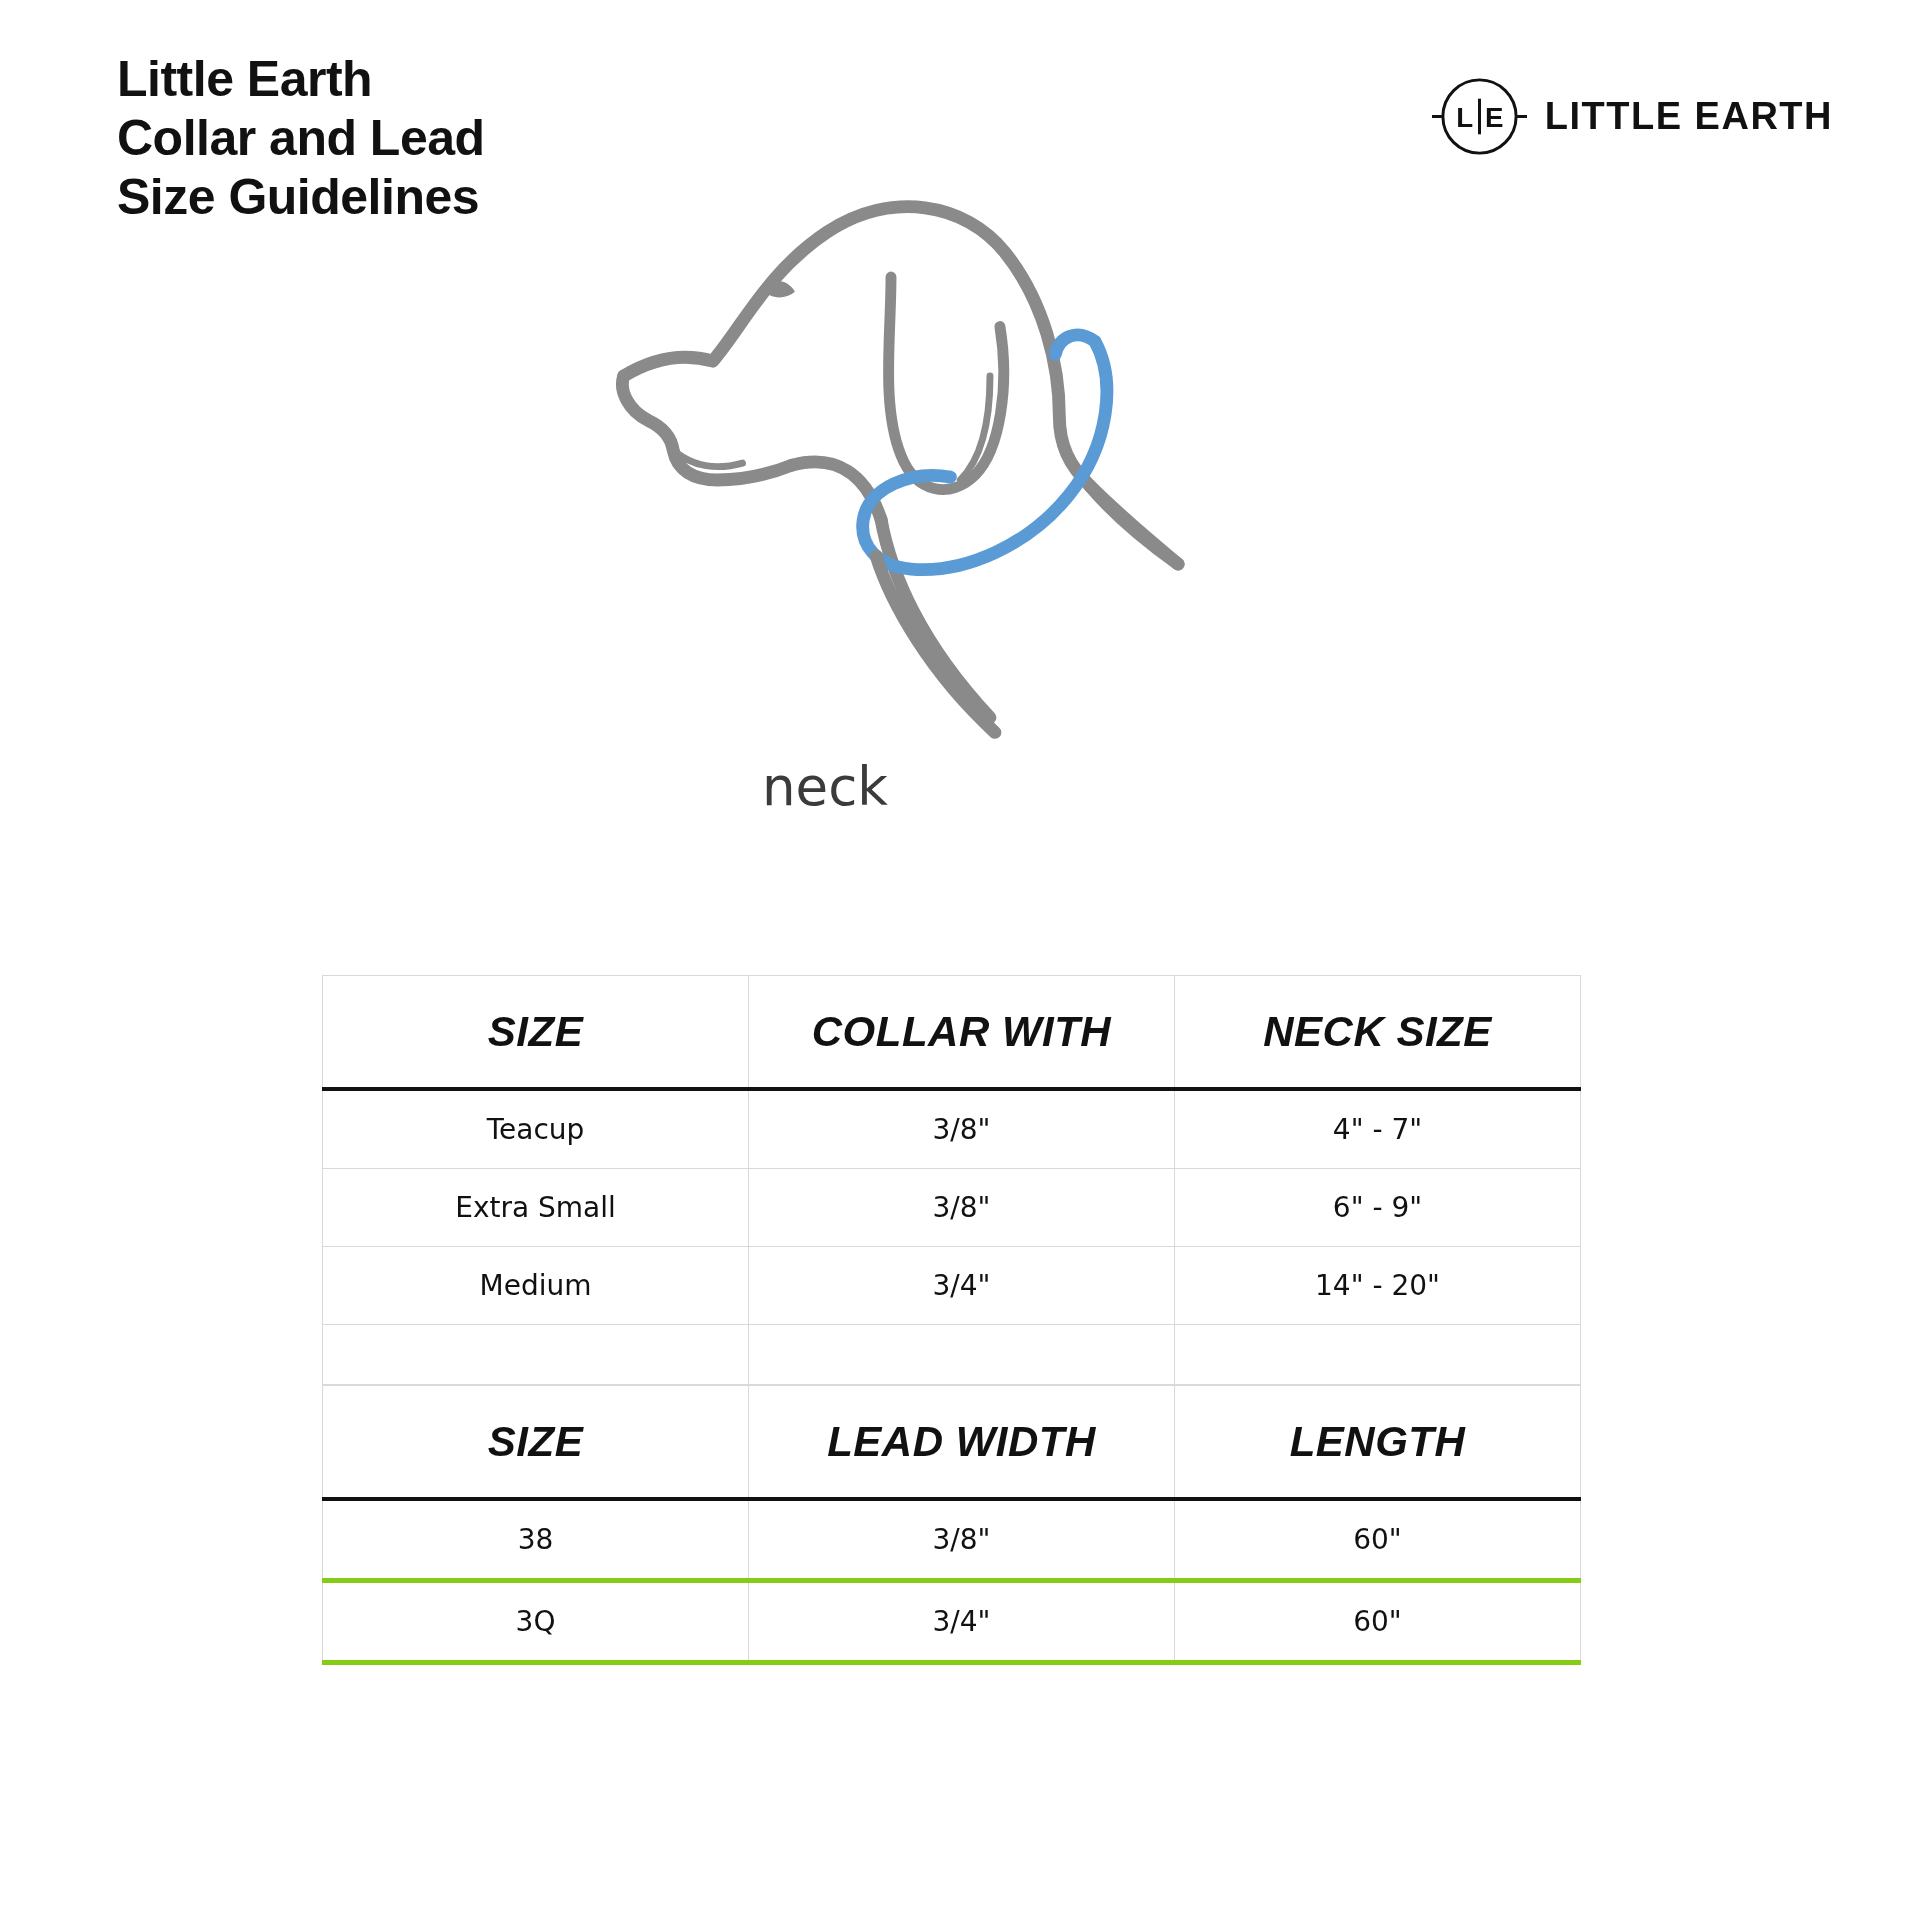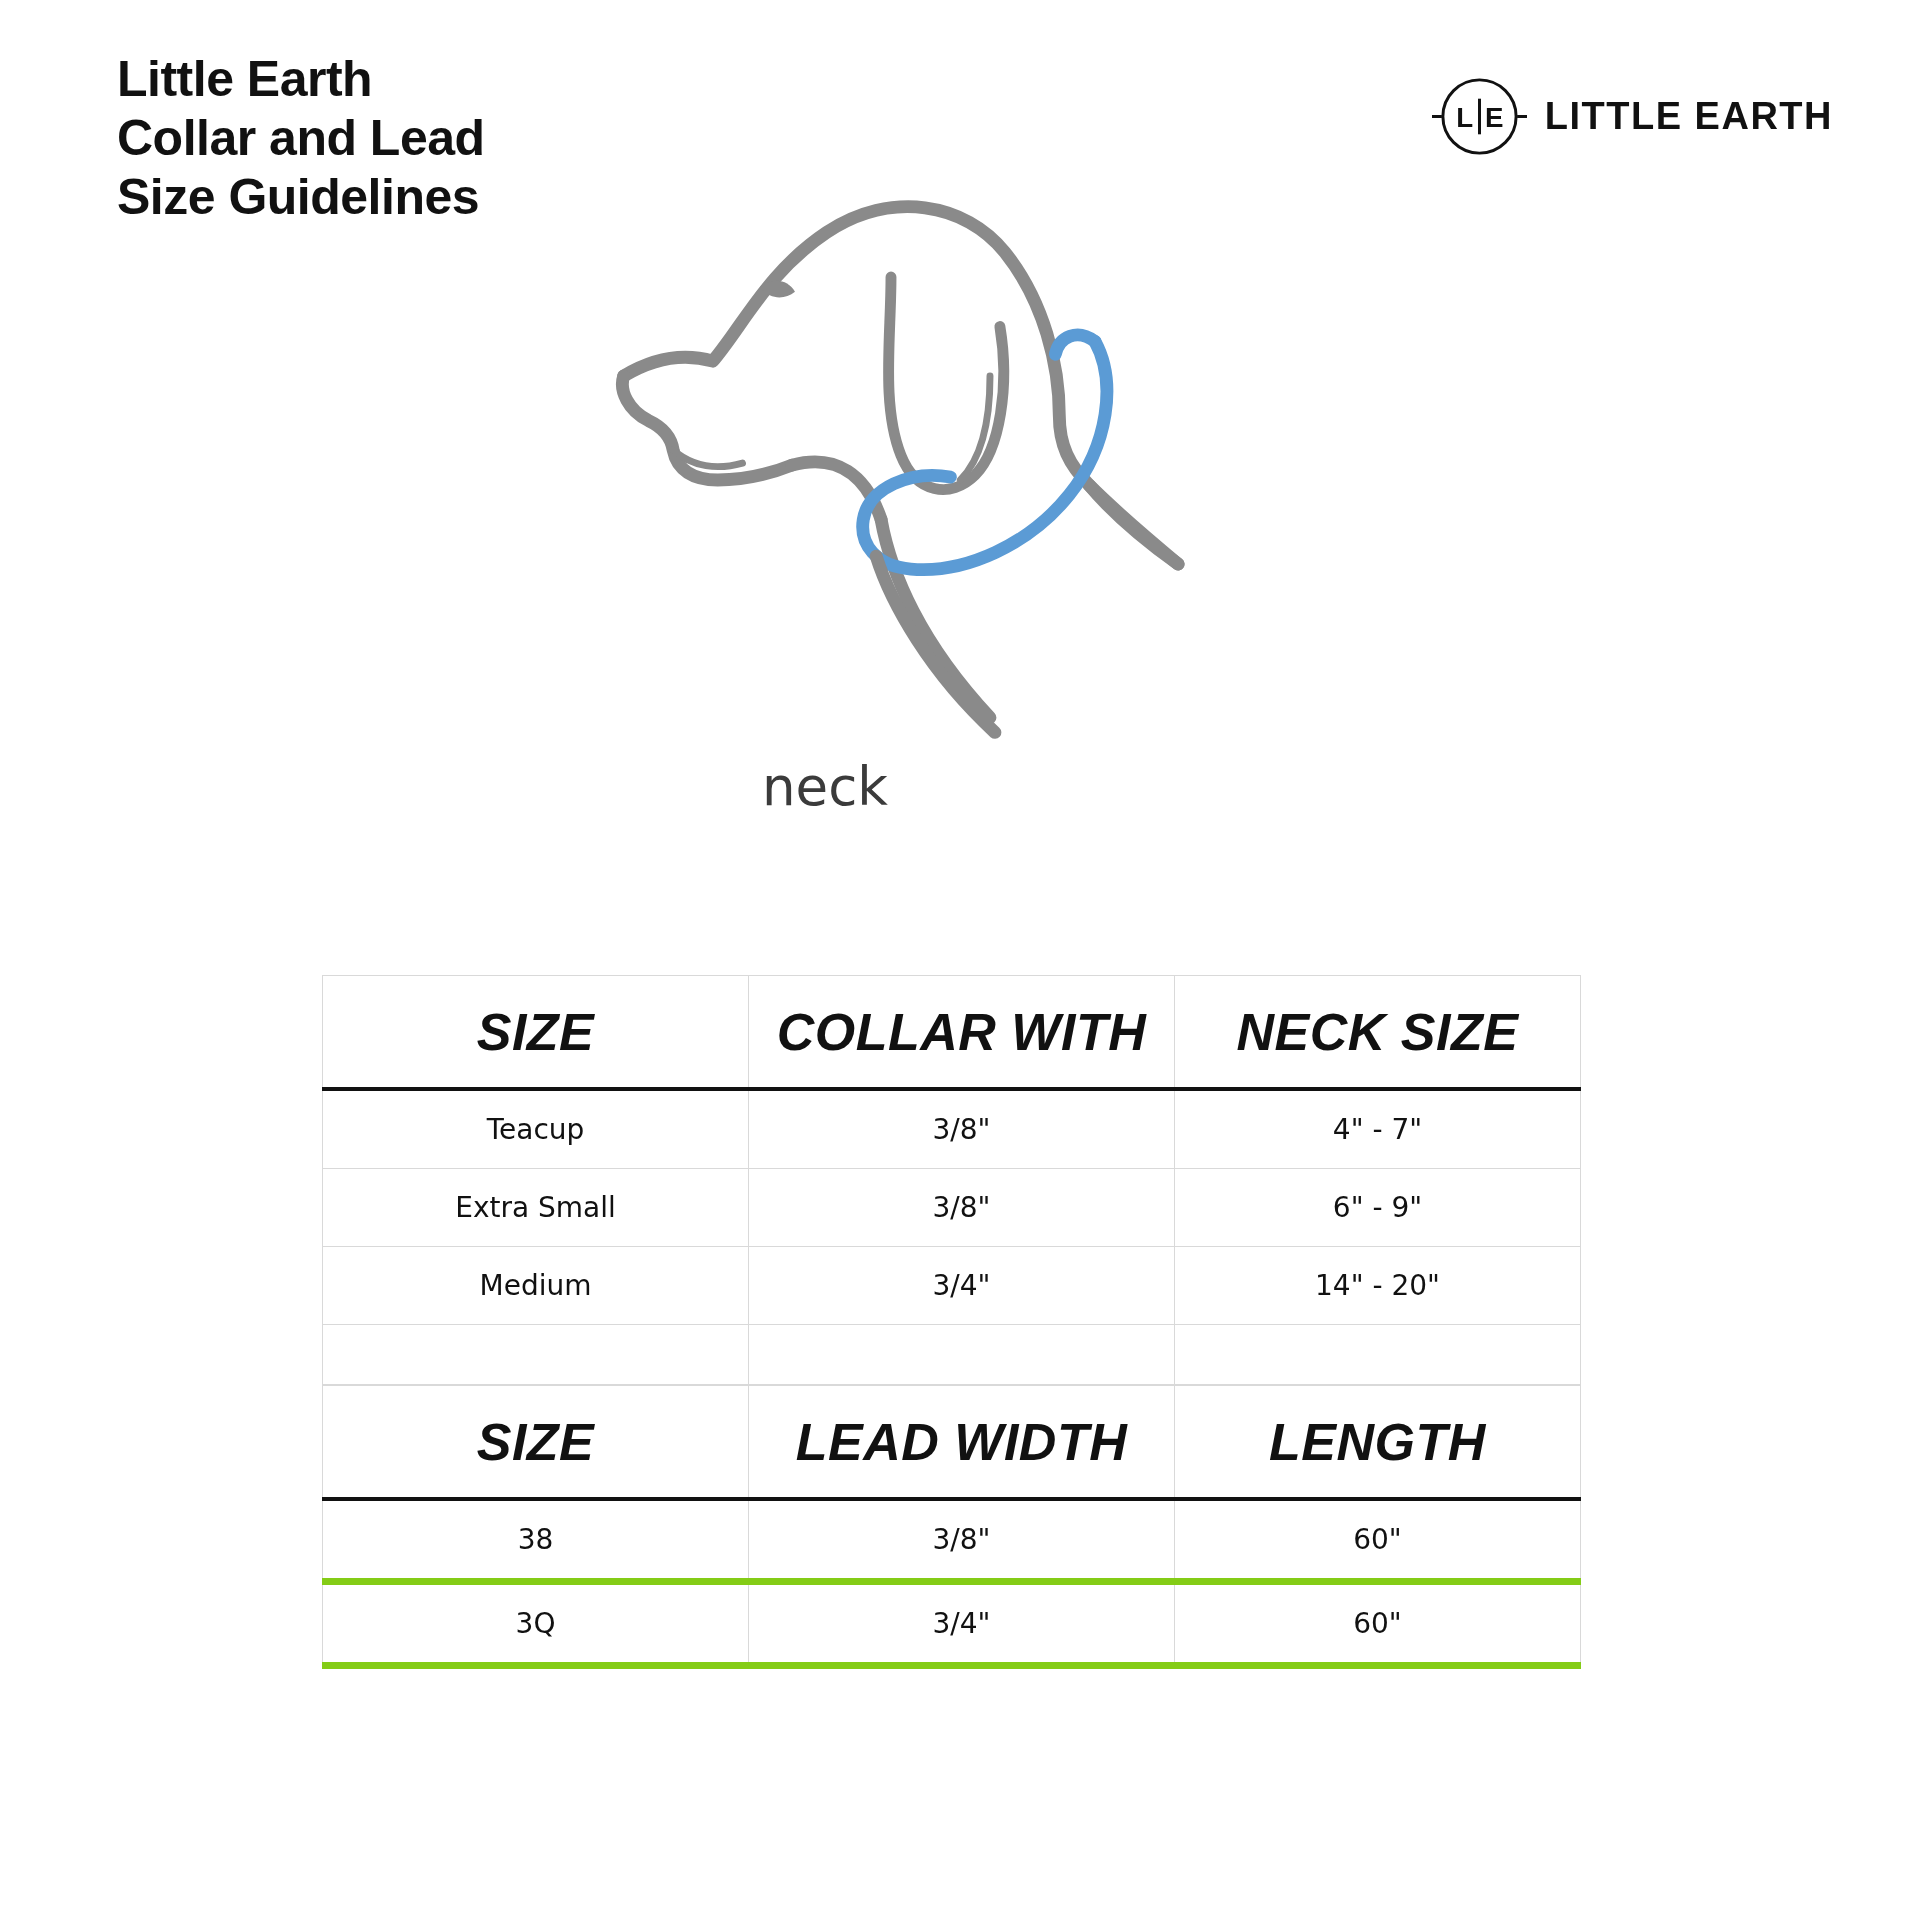--- a/index.html
+++ b/index.html
@@ -89,39 +89,39 @@
     text-align: center;
     font-size: 28px;
     color: #111111;
     height: 77px;
     font-weight: normal;
     font-family: "DejaVu Sans", sans-serif;
   }
   thead th {
     font-style: italic;
     font-weight: bold;
-    font-size: 52px;
+    font-size: 42px;
     letter-spacing: 0.5px;
     height: 111px;
     border-bottom: 4px solid #111111;
     font-family: "Liberation Sans", sans-serif;
     margin-left: 40px;
   }
   .spacer-row td {
     height: 59px;
     border-color: #d9d9d9;
   }
   .table2 {
     margin-top: 0;
   }
   .table2 thead th {
     border-top: 1px solid #d9d9d9;
   }
   .table2 tbody td {
-    border-bottom: 7px solid #84cc16;
+    border-bottom: 5px solid #84cc16;
   }
 </style>
 </head>
 <body>
 
 <div class="title">Little Earth
 Collar and Lead
 Size Guidelines</div>
 
 <div class="brand">

